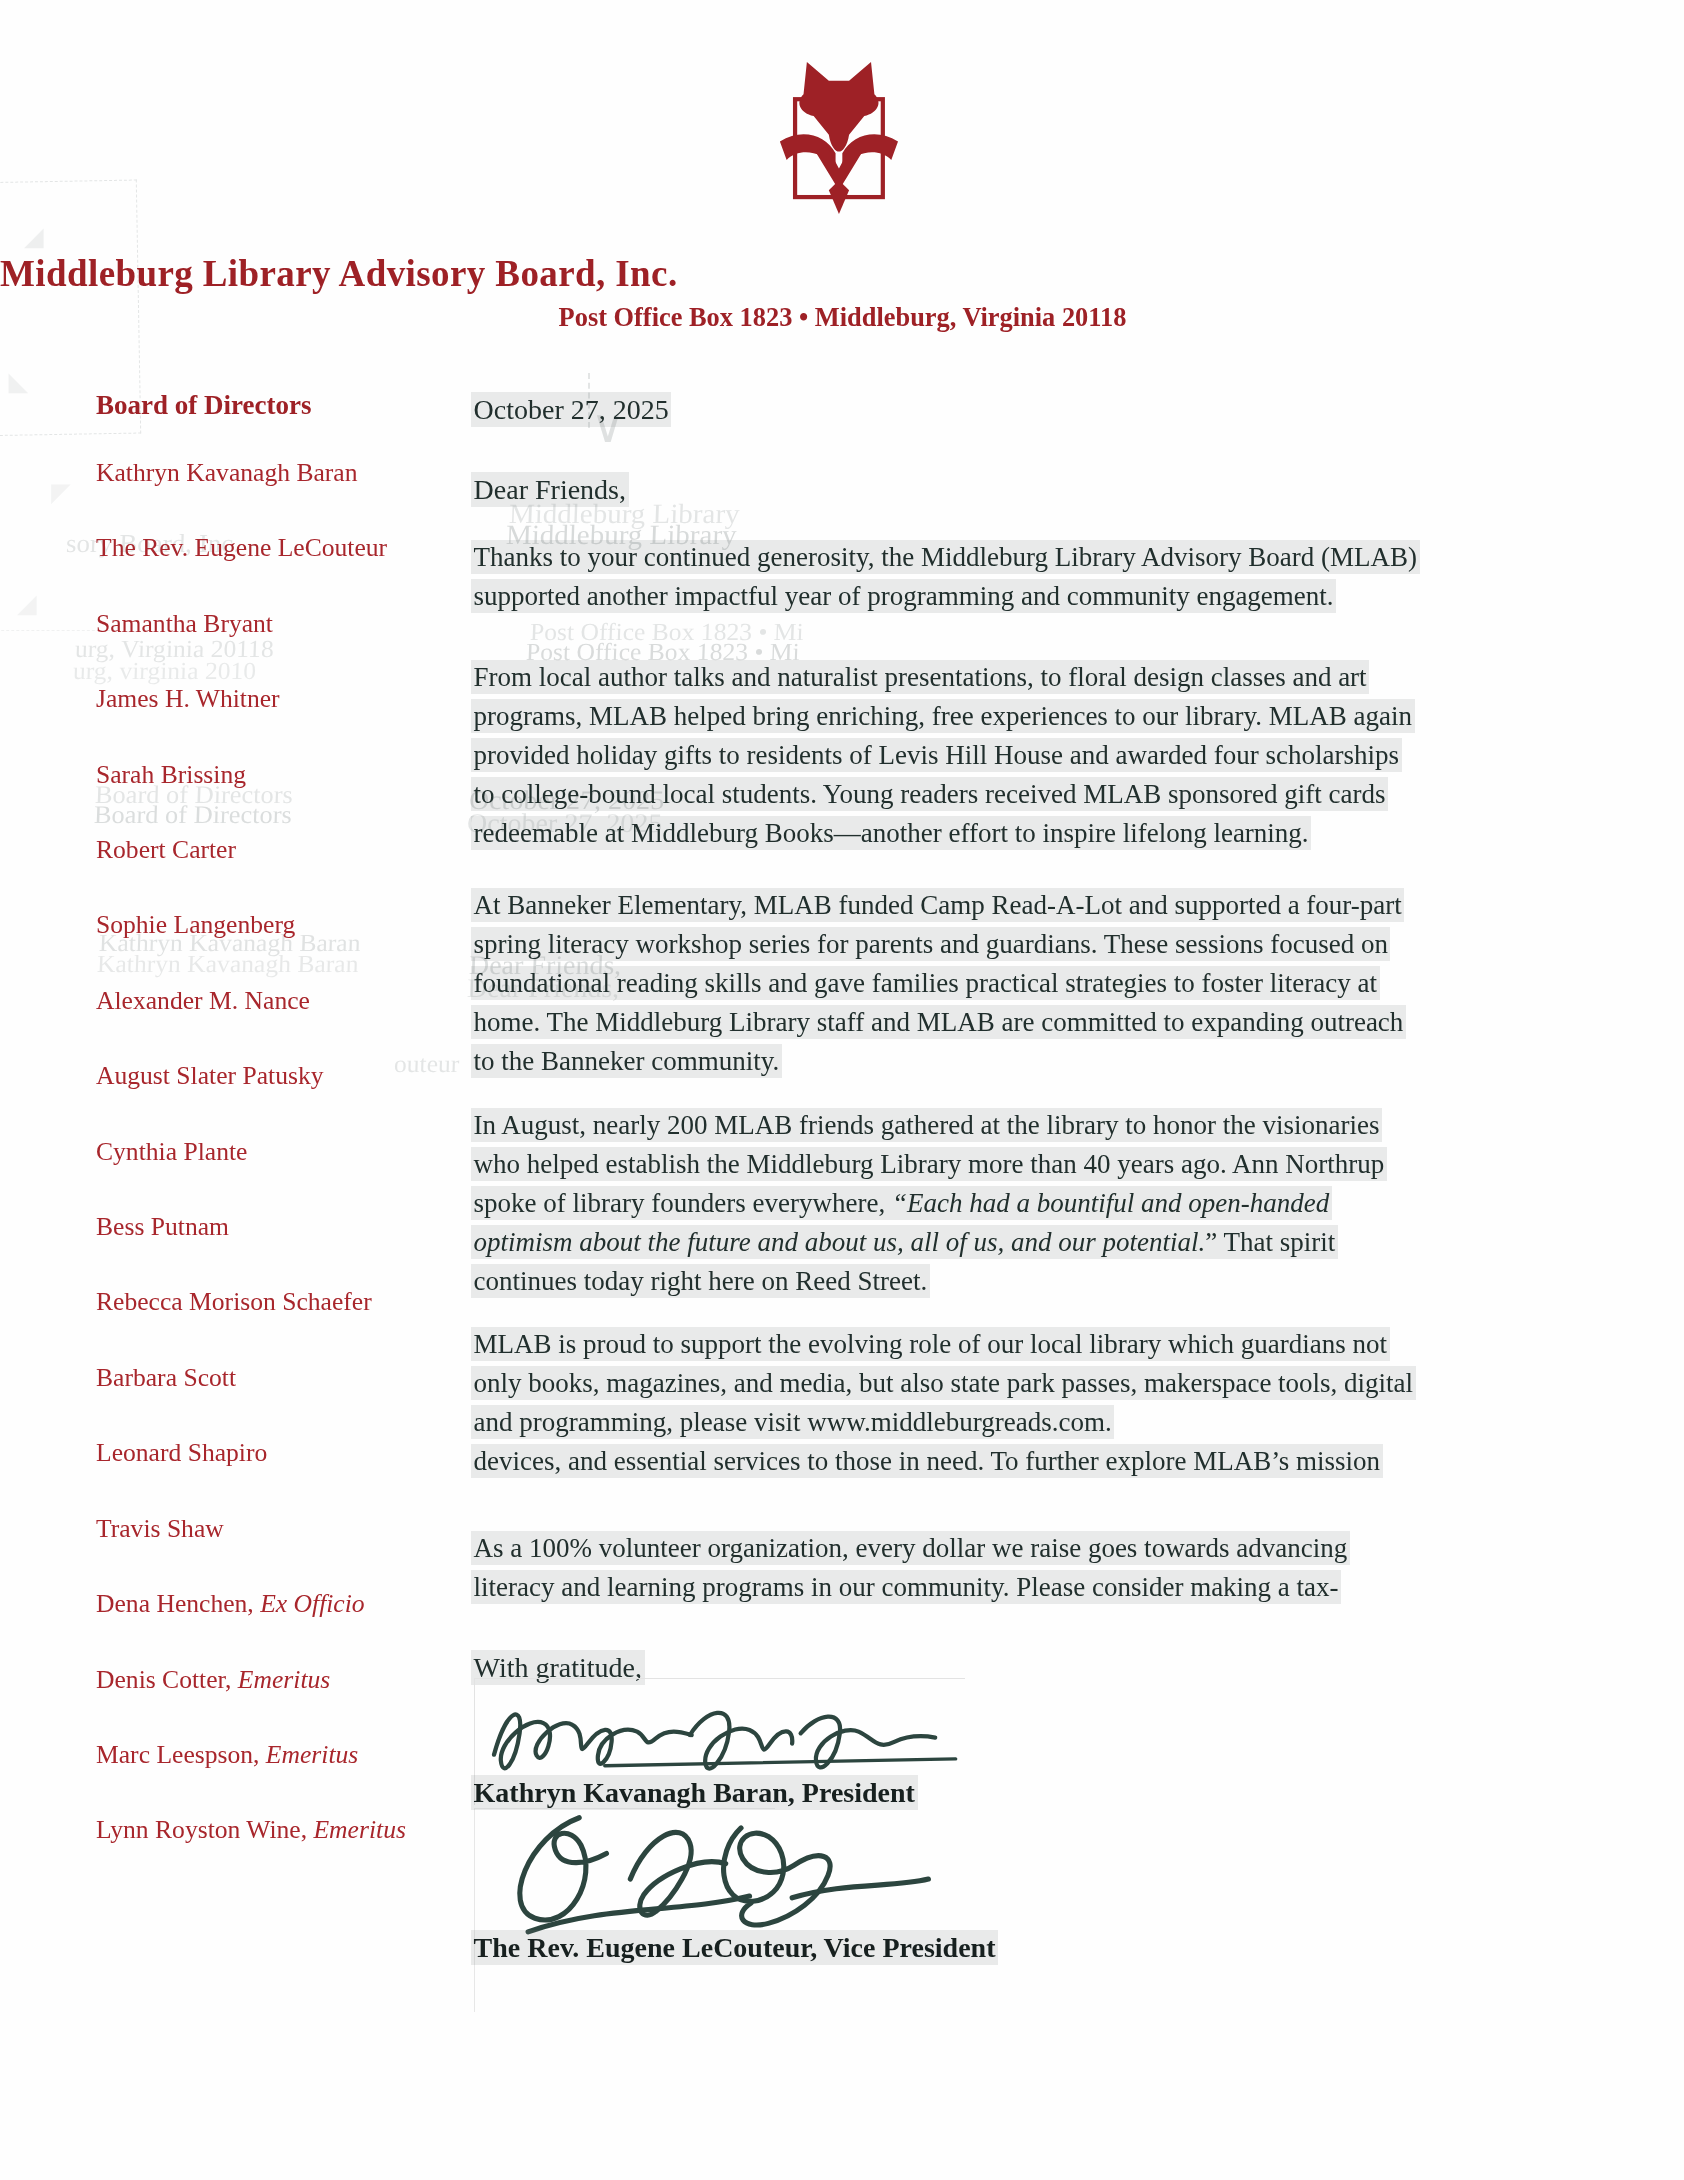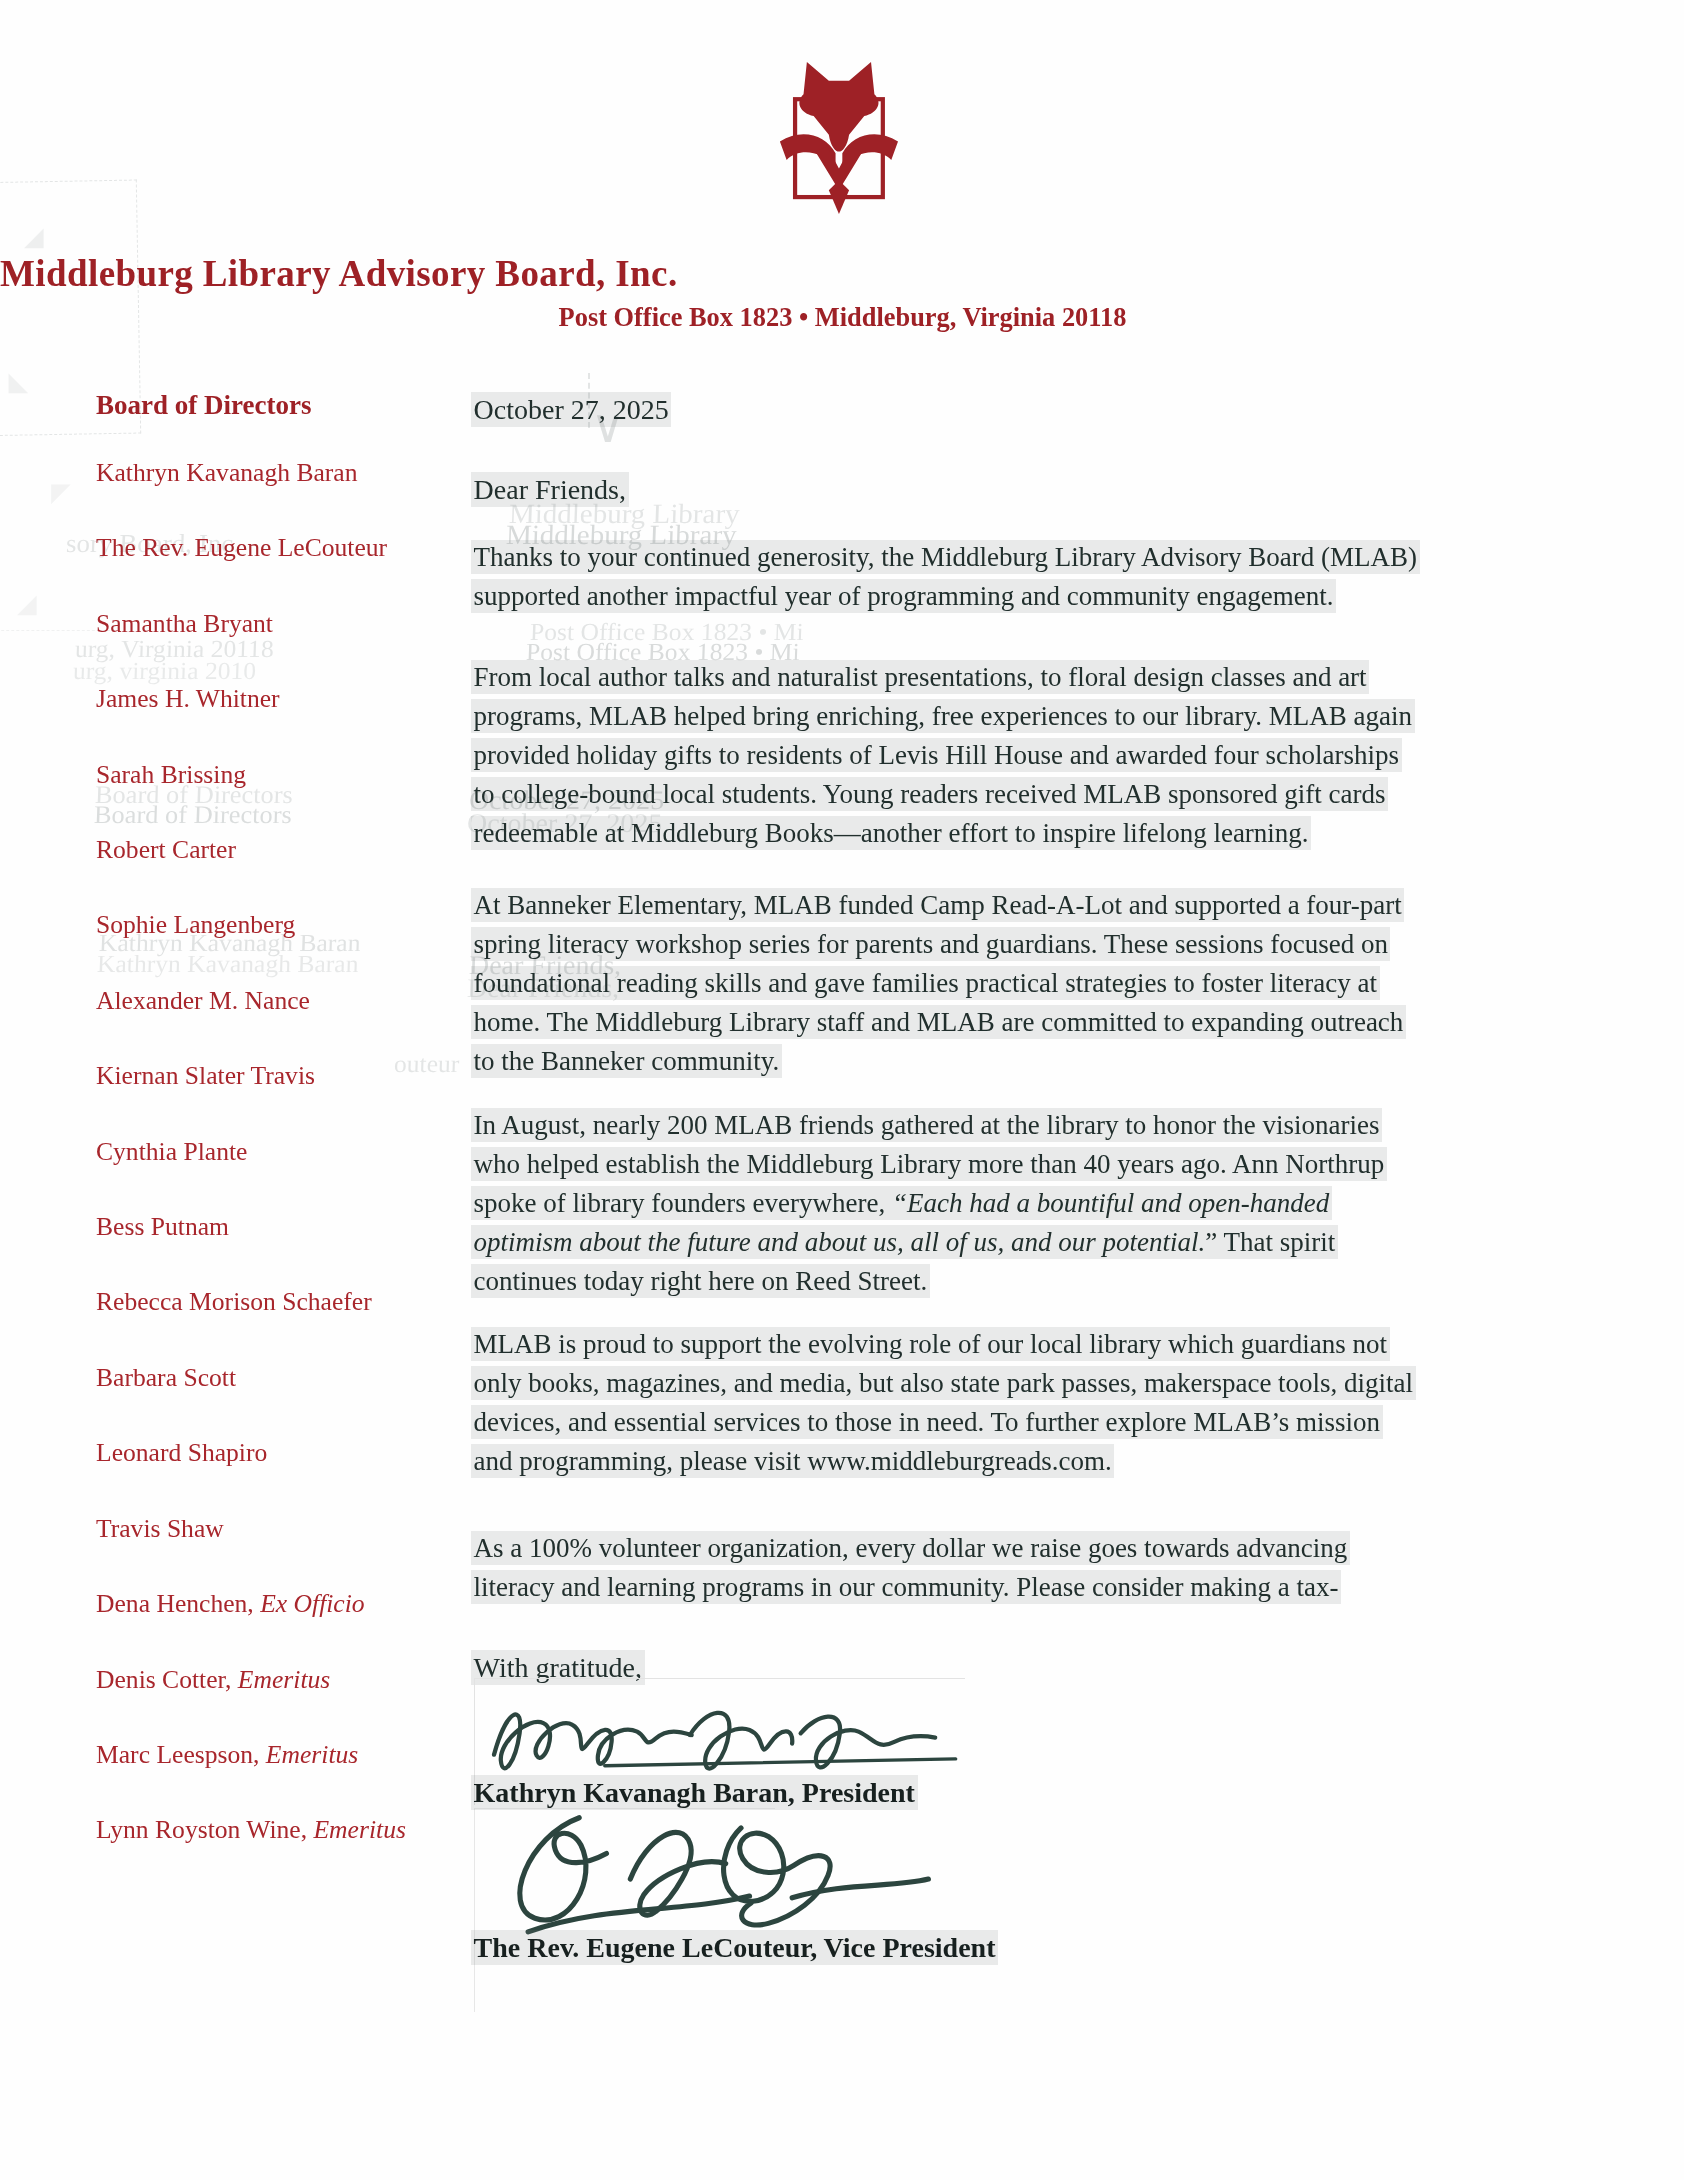--- a/index.html
+++ b/index.html
@@ -129,21 +129,21 @@
     <div class="board-heading">Board of Directors</div>
     <div>
         <div class="board-row"><span>Kathryn Kavanagh Baran</span></div>
         <div class="board-row"><span>The Rev. Eugene LeCouteur</span></div>
         <div class="board-row"><span>Samantha Bryant</span></div>
         <div class="board-row"><span>James H. Whitner</span></div>
         <div class="board-row"><span>Sarah Brissing</span></div>
         <div class="board-row"><span>Robert Carter</span></div>
         <div class="board-row"><span>Sophie Langenberg</span></div>
         <div class="board-row"><span>Alexander M. Nance</span></div>
-        <div class="board-row"><span>Kiernan Slater Travis</span></div>
+        <div class="board-row"><span>August Slater Patusky</span></div>
         <div class="board-row"><span>Cynthia Plante</span></div>
         <div class="board-row"><span>Bess Putnam</span></div>
         <div class="board-row"><span>Rebecca Morison Schaefer</span></div>
         <div class="board-row"><span>Barbara Scott</span></div>
         <div class="board-row"><span>Leonard Shapiro</span></div>
         <div class="board-row"><span>Travis Shaw</span></div>
         <div class="board-row"><span>Dena Henchen,</span><span class="suffix"> Ex Officio</span></div>
         <div class="board-row gap"><span>Denis Cotter,</span><span class="suffix"> Emeritus</span></div>
         <div class="board-row"><span>Marc Leespson,</span><span class="suffix"> Emeritus</span></div>
         <div class="board-row"><span>Lynn Royston Wine,</span><span class="suffix"> Emeritus</span></div>
@@ -175,22 +175,22 @@
     <div class="abs para p3">
         <div class="line"><span class="scan"><span>In August, nearly 200 MLAB friends gathered at the library to honor the visionaries</span></span></div>
         <div class="line"><span class="scan"><span>who helped establish the Middleburg Library more than 40 years ago. Ann Northrup</span></span></div>
         <div class="line"><span class="scan"><span>spoke of library founders everywhere, </span><span class="it">“Each had a bountiful and open-handed</span></span></div>
         <div class="line"><span class="scan"><span class="it">optimism about the future and about us, all of us, and our potential.</span><span>” That spirit</span></span></div>
         <div class="line"><span class="scan"><span>continues today right here on Reed Street.</span></span></div>
       </div>
     <div class="abs para p4">
         <div class="line"><span class="scan"><span>MLAB is proud to support the evolving role of our local library which guardians not</span></span></div>
         <div class="line"><span class="scan"><span>only books, magazines, and media, but also state park passes, makerspace tools, digital</span></span></div>
+        <div class="line"><span class="scan"><span>and programming, please visit www.middleburgreads.com.</span></span></div>
         <div class="line"><span class="scan"><span>devices, and essential services to those in need. To further explore MLAB’s mission</span></span></div>
-        <div class="line"><span class="scan"><span>and programming, please visit www.middleburgreads.com.</span></span></div>
       </div>
     <div class="abs para p5">
         <div class="line"><span class="scan"><span>As a 100% volunteer organization, every dollar we raise goes towards advancing</span></span></div>
         <div class="line"><span class="scan"><span>literacy and learning programs in our community. Please consider making a tax-</span></span></div>
       </div>
 
     <div class="abs closing"><span class="scan">With gratitude,</span></div>
   </div>
 
   <div class="sigbox sigbox1"></div>

